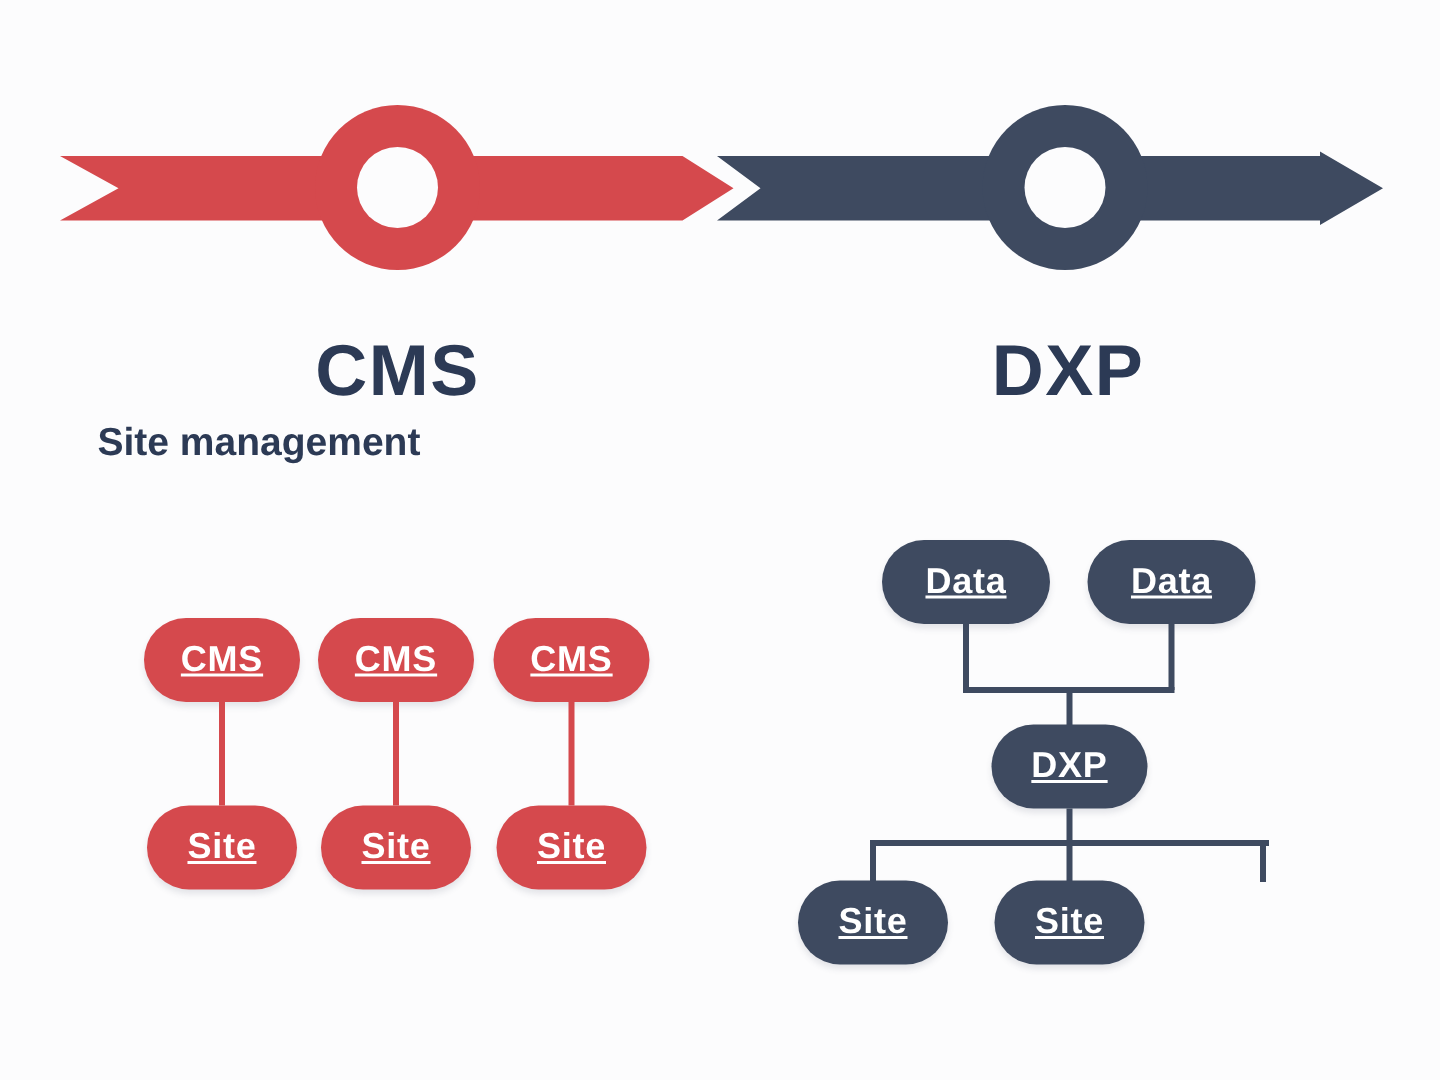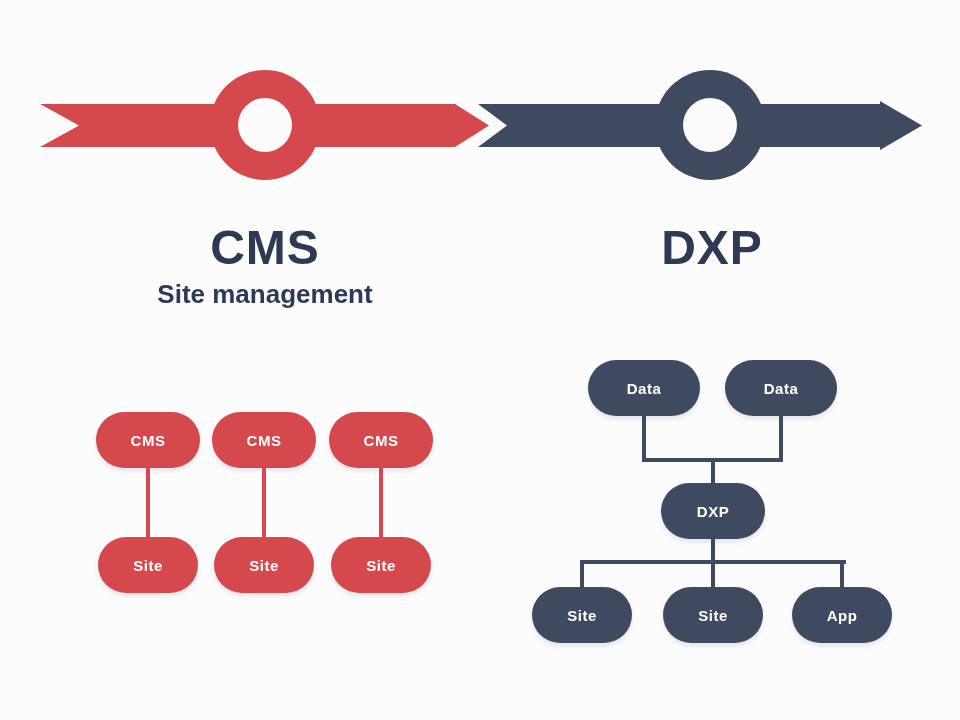--- a/index.html
+++ b/index.html
@@ -34,42 +34,42 @@
     height: 52px;
     line-height: 52px;
     font-size: 48px;
     font-weight: 700;
     color: var(--heading, #2c3a55);
     letter-spacing: 1px;
   }
   .sub-title {
     position: absolute;
     width: 400px;
-    text-align: center;
     top: 278px;
     height: 32px;
     line-height: 32px;
     font-size: 26px;
     font-weight: 700;
     color: var(--heading, #2c3a55);
     letter-spacing: 0px;
   }
 
   .pill {
     position: absolute;
     height: 56px;
     border-radius: 28px;
     display: flex;
     align-items: center;
     justify-content: center;
     color: var(--node_text, #ffffff);
-    font-size: 15px;
+    font-size: 24px;
     font-weight: 700;
     letter-spacing: 0.5px;
     box-shadow: 0 3px 4px rgba(60, 70, 90, 0.13);
+    text-decoration: underline;
   }
   .pill.red  { background: var(--red, #d5494d); }
   .pill.navy { background: var(--navy, #3e4a60); }
 
   .conn {
     position: absolute;
   }
   .conn.red  { background: var(--red, #d5494d); }
   .conn.navy { background: var(--navy, #3e4a60); }
 </style>
@@ -115,15 +115,14 @@
   <div class="pill navy" style="left:661px;top:483px;width:104px;">DXP</div>
 
   <div class="conn navy" style="left:711px;top:539px;width:4px;height:23px;"></div>
   <div class="conn navy" style="left:580px;top:560px;width:266px;height:4px;"></div>
   <div class="conn navy" style="left:580px;top:560px;width:4px;height:28px;"></div>
   <div class="conn navy" style="left:711px;top:560px;width:4px;height:28px;"></div>
   <div class="conn navy" style="left:840px;top:560px;width:4px;height:28px;"></div>
 
   <div class="pill navy" style="left:532px;top:587px;width:100px;">Site</div>
   <div class="pill navy" style="left:663px;top:587px;width:100px;">Site</div>
-  <div class="pill navy" style="left:792px;top:587px;width:100px;">App</div>
 
 </div>
 
 </body></html>

